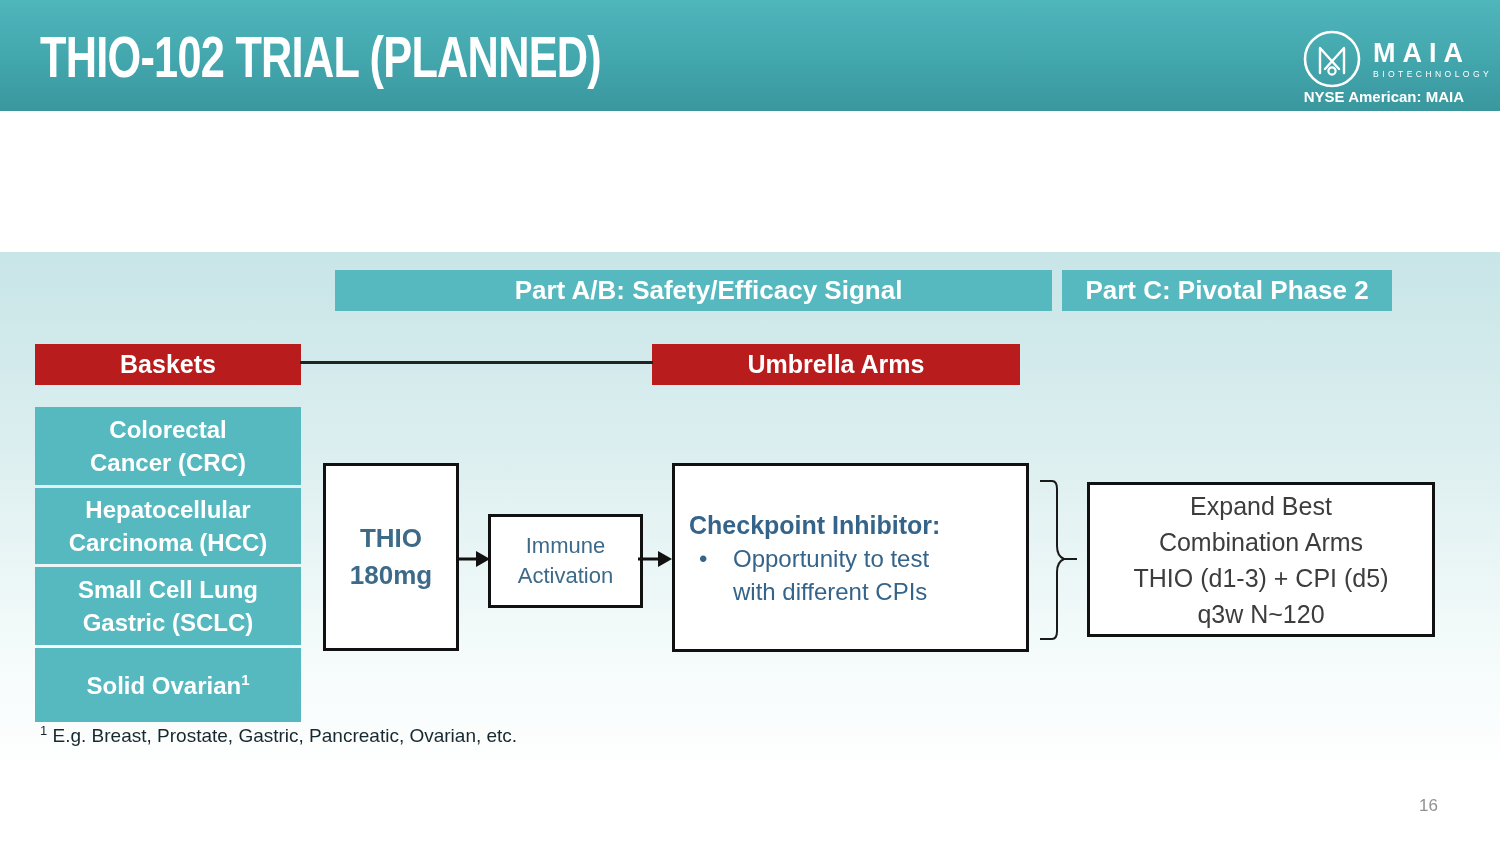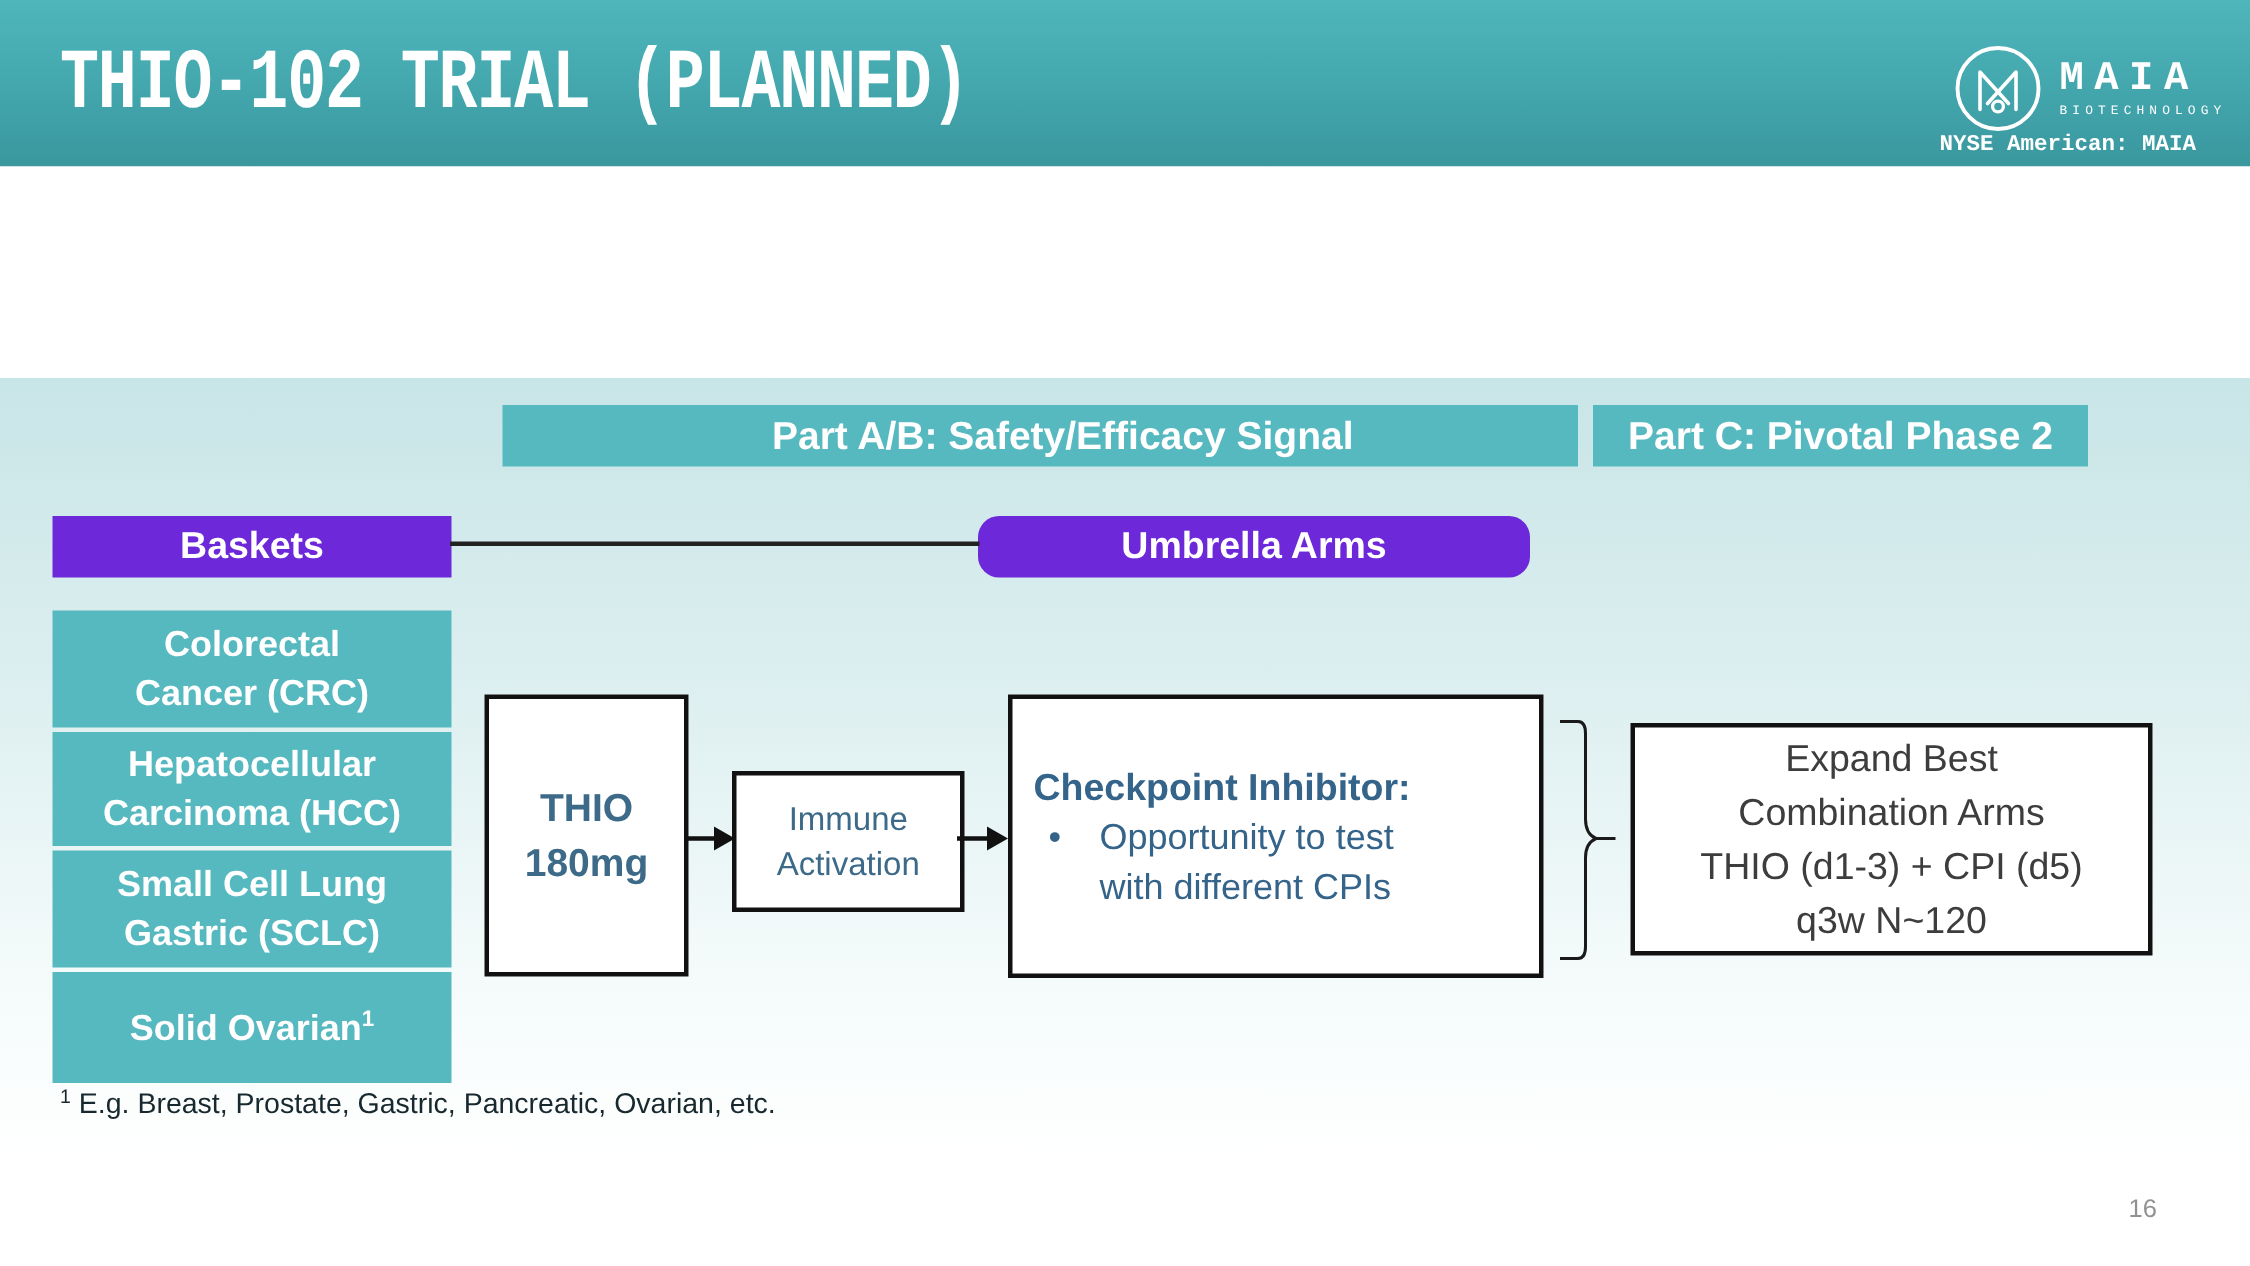--- a/index.html
+++ b/index.html
@@ -1,48 +1,48 @@
 <!DOCTYPE html>
 <html><head>
 <meta charset="utf-8">
 <style>
   html,body{margin:0;padding:0;background:#ffffff;}
   .slide{position:relative;width:1500px;height:844px;overflow:hidden;
          font-family:"Liberation Sans",sans-serif;background:#ffffff;}
 
   
   .header-bar{position:absolute;left:0;top:0;width:1500px;height:111px;
-              background:linear-gradient(180deg,#4fb6bc 0%,#43a6ad 55%,#3a979e 100%);font-family:Liberation Mono, monospace;}
+              background:linear-gradient(180deg,#4fb6bc 0%,#43a6ad 55%,#3a979e 100%);}
   .slide-title{position:absolute;left:40px;top:0;height:114px;display:flex;align-items:center;
                color:#ffffff;font-size:57px;font-weight:700;letter-spacing:-1px;
                transform:scaleX(0.76);transform-origin:left center;white-space:nowrap;}
   .logo-wrap{position:absolute;left:1301px;top:28px;display:flex;align-items:center;gap:10px;color:#fff;}
   .logo-text .brand-name{font-size:27px;font-weight:600;letter-spacing:7px;line-height:26px;}
   .logo-text .brand-sub{font-size:8.6px;font-weight:400;letter-spacing:3.4px;margin-top:3px;}
   .ticker{position:absolute;right:36px;top:88px;color:#ffffff;font-size:15px;font-weight:700;}
 
   
   .subtitle-band{position:absolute;left:0;top:111px;width:1500px;height:141px;background:#ffffff;}
   .subtitle{position:absolute;left:0;top:131px;width:1500px;text-align:center;
             color:#326689;font-weight:700;font-size:33px;line-height:45px;
             letter-spacing:-0.5px;transform:scaleX(0.96);transform-origin:center;}
 
   
   .content-bg{position:absolute;left:0;top:252px;width:1500px;height:592px;
               background:linear-gradient(180deg,#c8e5e7 0%,#ddeff0 35%,#f3fafa 65%,#ffffff 88%);}
 
   .teal-banner{position:absolute;background:#57b9c0;color:#ffffff;font-weight:700;font-size:26px;
                display:flex;align-items:center;justify-content:center;white-space:nowrap;}
-  .slate-banner{position:absolute;background:#6d28d9;color:#ffffff;font-weight:700;font-size:25px;
+  .slate-banner{position:absolute;background:#b91c1c;color:#ffffff;font-weight:700;font-size:25px;
                 display:flex;align-items:center;justify-content:center;white-space:nowrap;}
 
   .part-ab{left:335px;top:270px;width:687px;height:41px;padding-left:30px;}
   .part-c{left:1062px;top:270px;width:330px;height:41px;}
   .baskets-hdr{left:35px;top:344px;width:266px;height:41px;}
-  .umbrella-hdr{left:652px;top:344px;width:368px;height:41px;border-radius:14px;}
+  .umbrella-hdr{left:652px;top:344px;width:368px;height:41px;}
 
   .connector{position:absolute;left:300px;top:361px;width:353px;height:3px;background:#222222;}
 
   .basket{position:absolute;left:35px;width:266px;background:#57b9c0;color:#ffffff;
           font-weight:700;font-size:24px;line-height:33px;text-align:center;
           display:flex;flex-direction:column;align-items:center;justify-content:center;}
   .basket sup{font-size:15px;line-height:0;}
 
   .wbox{position:absolute;background:#ffffff;border:3px solid #111111;
         display:flex;flex-direction:column;align-items:center;justify-content:center;text-align:center;}

